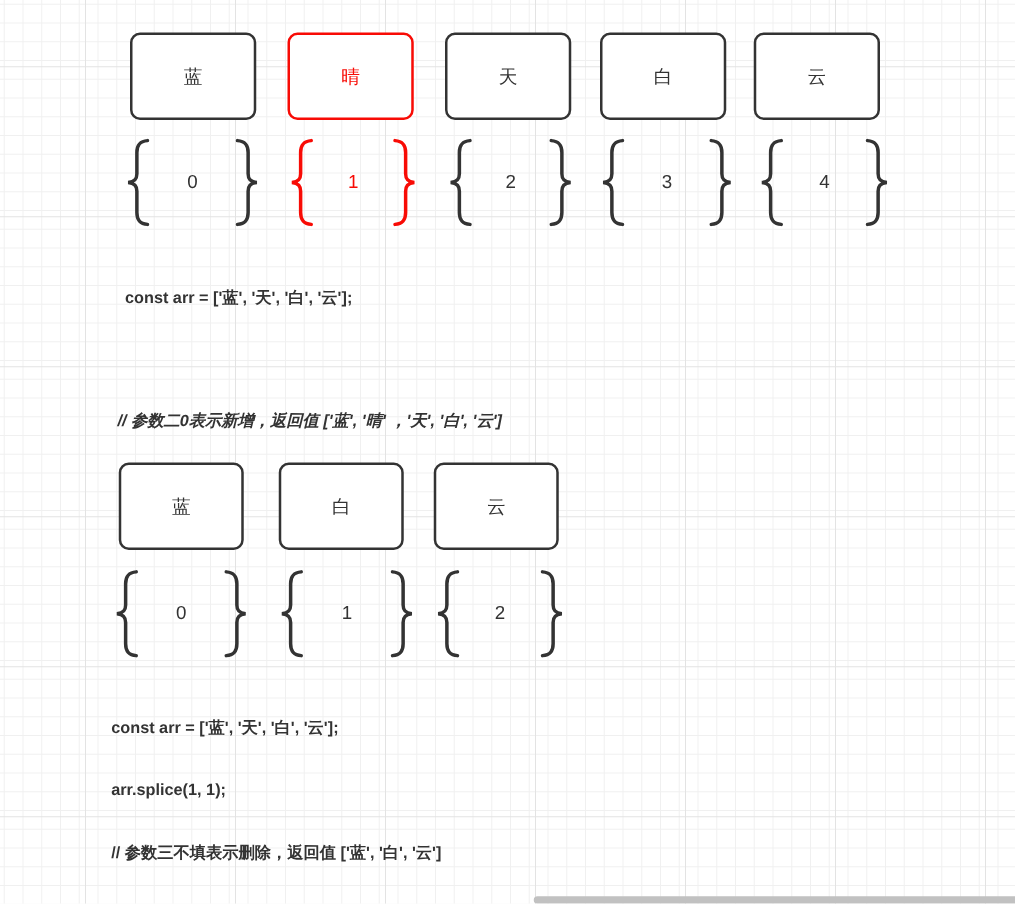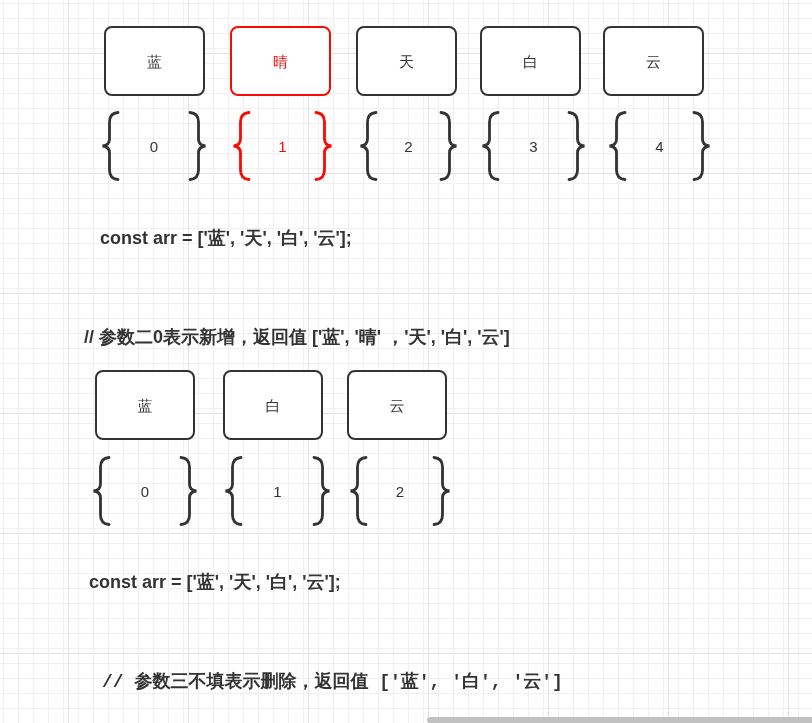--- a/index.html
+++ b/index.html
@@ -47,21 +47,21 @@
     transform: translateY(-50%);
     text-align: center;
     font-size: 15px;
     line-height: 1;
   }
   .brace { width: 22px; height: 72px; display: block; }
   .brace.flip { transform: scaleX(-1); }
 
   .code-line {
     position: absolute;
-    font-size: 18px;
+    font-size: 13px;
     font-weight: bold;
     color: var(--code-text);
     white-space: pre;
     line-height: 22px;
     text-align: center;
   }
 
   #scrollbar {
     position: absolute;
     left: 427px; top: 717px;
@@ -129,21 +129,21 @@
     <div class="brace-group" style="left: 606px; top: 110px; width: 107px; height: 72px;">
       <svg viewBox="0 0 22 72" class="brace">
         <path d="M19 2.5C12.5 3 10.5 6.5 10.5 12L10.5 29C10.5 33 9 35.5 3.5 36C9 36.5 10.5 39 10.5 43L10.5 60C10.5 65.5 12.5 69 19 69.5" fill="none" stroke="currentColor" stroke-width="2.8" stroke-linecap="round"></path>
       </svg>
       <span class="num">4</span>
       <svg viewBox="0 0 22 72" class="brace flip">
         <path d="M19 2.5C12.5 3 10.5 6.5 10.5 12L10.5 29C10.5 33 9 35.5 3.5 36C9 36.5 10.5 39 10.5 43L10.5 60C10.5 65.5 12.5 69 19 69.5" fill="none" stroke="currentColor" stroke-width="2.8" stroke-linecap="round"></path>
       </svg>
     </div>
     <div class="code-line" style="left: 100px; top: 227px;">const arr = ['蓝', '天', '白', '云'];</div>
-    <div class="code-line" style="left: 84px; top: 326px;">// 参数二0表示新增，返回值 ['蓝', '晴' ，'天', '白', '云']</div>
+    <div class="code-line" style="left: 94px; top: 326px; font-style: italic;">// 参数二0表示新增，返回值 ['蓝', '晴' ，'天', '白', '云']</div>
     <div class="box" style="left: 95px; top: 370px; width: 100px; height: 70px;">
       <span class="box-label">蓝</span>
     </div>
     <div class="box" style="left: 223px; top: 370px; width: 100px; height: 70px;">
       <span class="box-label">白</span>
     </div>
     <div class="box" style="left: 347px; top: 370px; width: 100px; height: 70px;">
       <span class="box-label">云</span>
     </div>
     <div class="brace-group" style="left: 90px; top: 455px; width: 110px; height: 72px;">
@@ -167,14 +167,15 @@
     <div class="brace-group" style="left: 347px; top: 455px; width: 106px; height: 72px;">
       <svg viewBox="0 0 22 72" class="brace">
         <path d="M19 2.5C12.5 3 10.5 6.5 10.5 12L10.5 29C10.5 33 9 35.5 3.5 36C9 36.5 10.5 39 10.5 43L10.5 60C10.5 65.5 12.5 69 19 69.5" fill="none" stroke="currentColor" stroke-width="2.8" stroke-linecap="round"></path>
       </svg>
       <span class="num">2</span>
       <svg viewBox="0 0 22 72" class="brace flip">
         <path d="M19 2.5C12.5 3 10.5 6.5 10.5 12L10.5 29C10.5 33 9 35.5 3.5 36C9 36.5 10.5 39 10.5 43L10.5 60C10.5 65.5 12.5 69 19 69.5" fill="none" stroke="currentColor" stroke-width="2.8" stroke-linecap="round"></path>
       </svg>
     </div>
     <div class="code-line" style="left: 89px; top: 571px;">const arr = ['蓝', '天', '白', '云'];</div>
-    <div class="code-line" style="left: 102px; top: 671px; font-family: Liberation Mono, monospace;">// 参数三不填表示删除，返回值 ['蓝', '白', '云']</div>
+    <div class="code-line" style="left: 89px; top: 621px;">arr.splice(1, 1);</div>
+    <div class="code-line" style="left: 89px; top: 671px;">// 参数三不填表示删除，返回值 ['蓝', '白', '云']</div>
   </div>
 
 </body></html>

